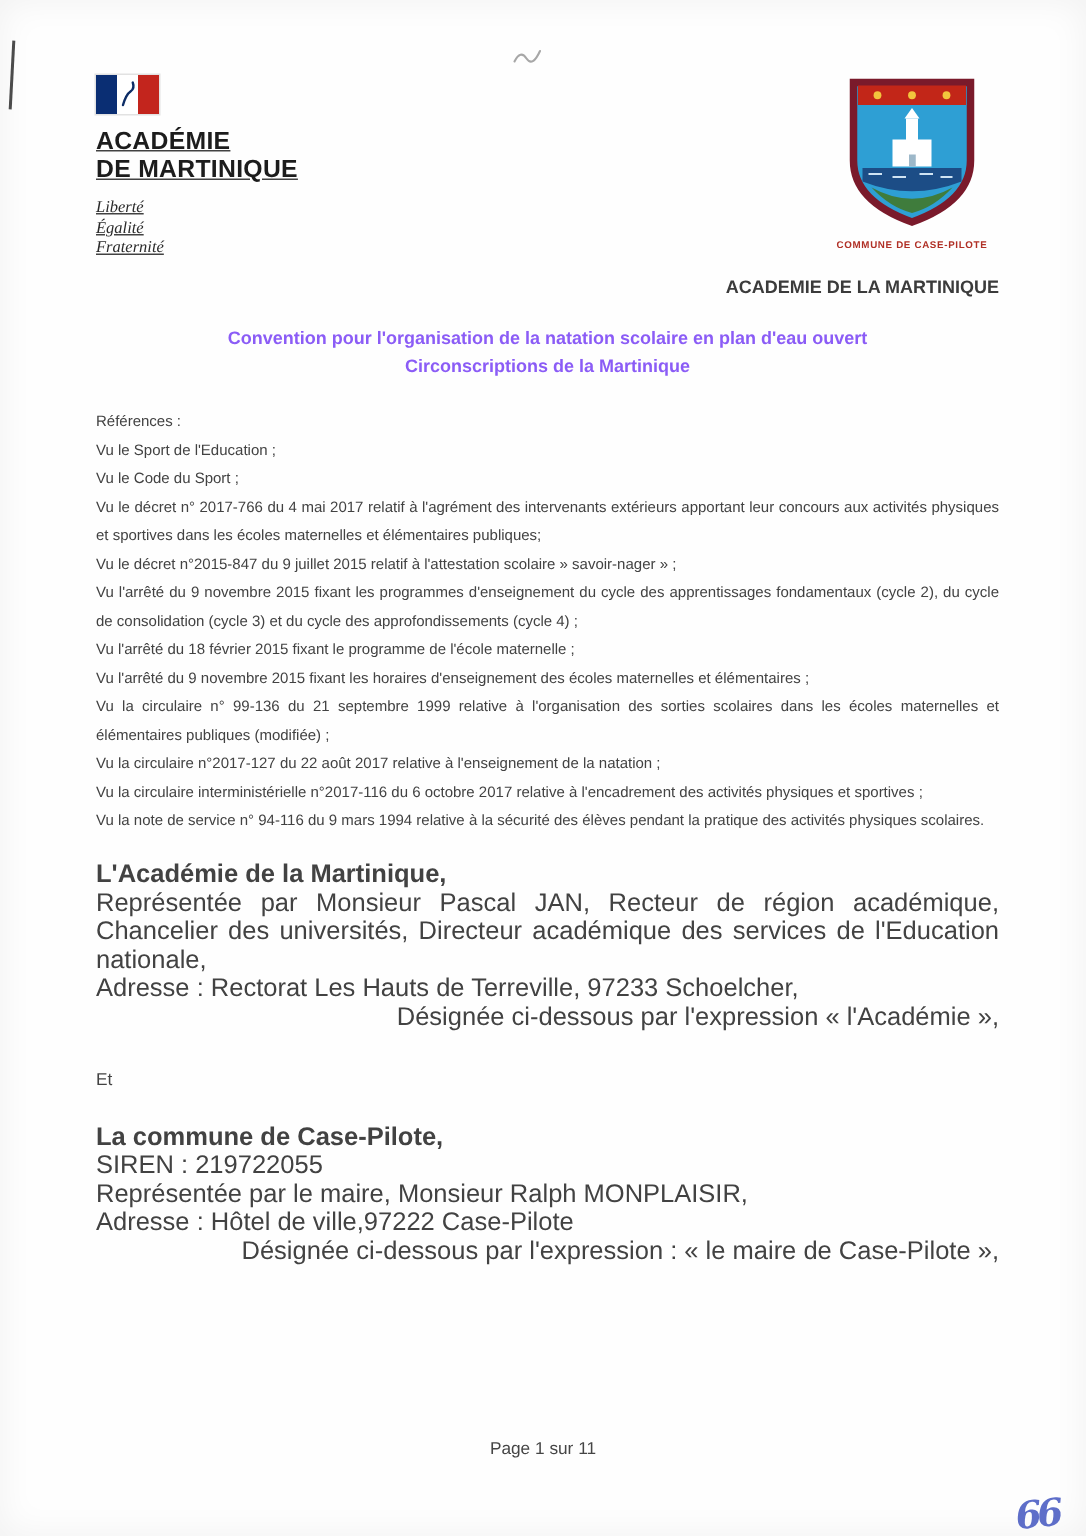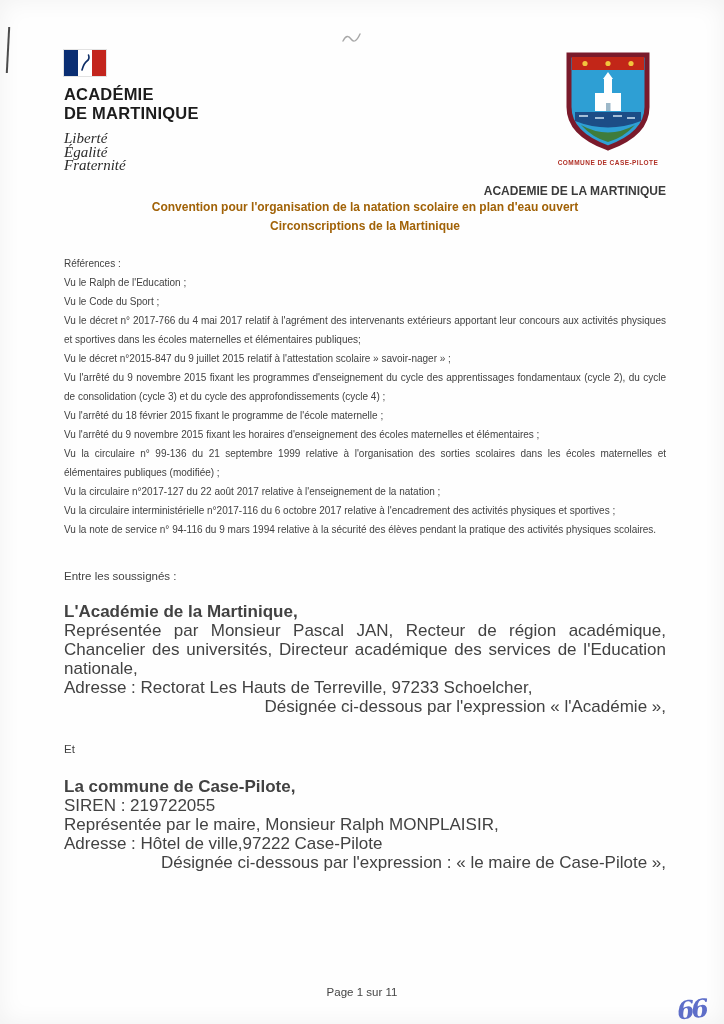--- a/index.html
+++ b/index.html
@@ -9,46 +9,46 @@
     background:#fefefe;overflow:hidden;
     box-shadow:inset 0 0 24px rgba(0,0,0,0.055);
     font-family:"Liberation Sans","DejaVu Sans",sans-serif;
     color:#424242;
   }
   
   .artifact-line{position:absolute;left:7px;top:27px;width:2px;height:46px;background:#1f1f1f;transform:rotate(3deg);opacity:.8;}
   .scan-mark{position:absolute;left:341px;top:31px;opacity:.75;}
   
   .header{display:flex;justify-content:space-between;align-items:flex-start;padding:50px 54px 0 64px;height:122px;}
-  .logo-block{width:200px;}
+  .logo-block{width:200px;text-decoration:underline;}
   .flag{display:flex;width:42px;height:26px;box-shadow:0 0 0 1px #e2e2e2;}
   .fb{flex:1;background:#0a2e73;}
   .fw{flex:1.05;background:#ffffff;display:flex;align-items:center;justify-content:center;}
   .fr{flex:1;background:#c3251d;}
   .logo-title{margin-top:9px;font-weight:bold;font-size:16.5px;line-height:19px;color:#1c1c1c;letter-spacing:.2px;}
-  .motto{margin-top:9px;font-family:"Liberation Serif","DejaVu Serif",serif;font-style:italic;font-size:15px;line-height:13.5px;color:#2a2a2a;}
+  .motto{margin-top:9px;font-family:"Liberation Serif","DejaVu Serif",serif;font-style:italic;font-size:11px;line-height:13.5px;color:#2a2a2a;}
   .emblem-block{width:120px;text-align:center;margin-right:2px;}
   .emblem-caption{margin-top:3px;font-size:6.5px;font-weight:bold;color:#b03026;letter-spacing:.45px;white-space:nowrap;}
   
   .content{padding:0 58px 0 64px;}
   .doc-title{margin:12px 0 0;text-align:right;font-weight:bold;font-size:12px;color:#3b3b3b;}
-  .doc-subtitle{text-align:center;font-weight:bold;font-size:12px;line-height:19px;color:#a16207;}
+  .doc-subtitle{margin-top:18px;text-align:center;font-weight:bold;font-size:12px;line-height:19px;color:#8b5cf6;}
   .doc-subtitle p{margin:0;}
   .references{margin-top:18px;font-size:10px;line-height:19px;}
   .references p{margin:0;text-align:justify;}
   .intro{margin:28px 0 0;font-size:11.5px;line-height:19px;}
   .party{margin-top:16px;font-size:17px;line-height:19px;}
   .party p{margin:0;}
   .party .just{text-align:justify;}
   .bold{font-weight:bold;}
   .right{text-align:right;}
   .connector{margin:24px 0 0;font-size:11.5px;line-height:19px;}
   .party.second{margin-top:18px;}
   
-  .footer{position:absolute;left:0;right:0;bottom:26px;text-align:center;font-size:11.5px;color:#454545;}
+  .footer{position:absolute;left:0;right:0;bottom:52px;text-align:center;font-size:11.5px;color:#454545;}
   .initials{
     position:absolute;right:18px;bottom:0px;
     font-family:"DejaVu Serif","Liberation Serif",serif;font-style:italic;font-weight:bold;
     font-size:25px;color:#4356c0;transform:rotate(-6deg);letter-spacing:-3px;opacity:.85;
   }
 </style>
 </head>
 <body>
 
 <div class="page">
@@ -102,34 +102,33 @@
   <main class="content">
     <p class="doc-title">ACADEMIE DE LA MARTINIQUE</p>
 
     <div class="doc-subtitle">
       <p>Convention pour l'organisation de la natation scolaire en plan d'eau ouvert</p>
       <p>Circonscriptions de la Martinique</p>
     </div>
 
     <section class="references">
       <p>Références :</p>
-      <p class="ref">Vu le Ralph de l'Education ;</p>
+      <p class="ref">Vu le Sport de l'Education ;</p>
       <p class="ref">Vu le Code du Sport ;</p>
       <p class="ref">Vu le décret n° 2017-766 du 4 mai 2017 relatif à l'agrément des intervenants extérieurs apportant leur concours aux activités physiques et sportives dans les écoles maternelles et élémentaires publiques;</p>
       <p class="ref">Vu le décret n°2015-847 du 9 juillet 2015 relatif à l'attestation scolaire » savoir-nager » ;</p>
       <p class="ref">Vu l'arrêté du 9 novembre 2015 fixant les programmes d'enseignement du cycle des apprentissages fondamentaux (cycle 2), du cycle de consolidation (cycle 3) et du cycle des approfondissements (cycle 4) ;</p>
       <p class="ref">Vu l'arrêté du 18 février 2015 fixant le programme de l'école maternelle ;</p>
       <p class="ref">Vu l'arrêté du 9 novembre 2015 fixant les horaires d'enseignement des écoles maternelles et élémentaires ;</p>
       <p class="ref">Vu la circulaire n° 99-136 du 21 septembre 1999 relative à l'organisation des sorties scolaires dans les écoles maternelles et élémentaires publiques (modifiée) ;</p>
       <p class="ref">Vu la circulaire n°2017-127 du 22 août 2017 relative à l'enseignement de la natation ;</p>
       <p class="ref">Vu la circulaire interministérielle n°2017-116 du 6 octobre 2017 relative à l'encadrement des activités physiques et sportives ;</p>
       <p class="ref">Vu la note de service n° 94-116 du 9 mars 1994 relative à la sécurité des élèves pendant la pratique des activités physiques scolaires.</p>
     </section>
 
-    <p class="intro">Entre les soussignés :</p>
 
     <section class="party">
       <p class="bold">L'Académie de la Martinique,</p>
       <p class="just">Représentée par Monsieur Pascal JAN, Recteur de région académique, Chancelier des universités, Directeur académique des services de l'Education nationale,</p>
       <p>Adresse : Rectorat Les Hauts de Terreville, 97233 Schoelcher,</p>
       <p class="right">Désignée ci-dessous par l'expression « l'Académie »,</p>
     </section>
 
     <p class="connector">Et</p>
 

